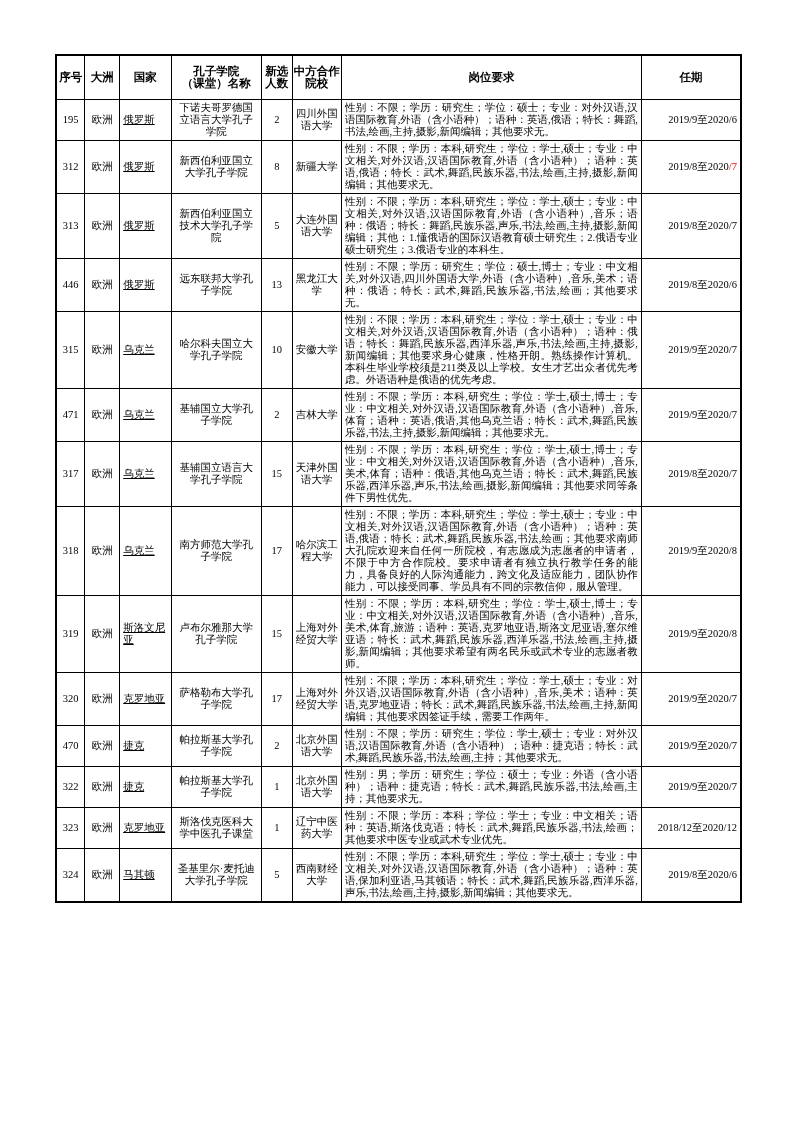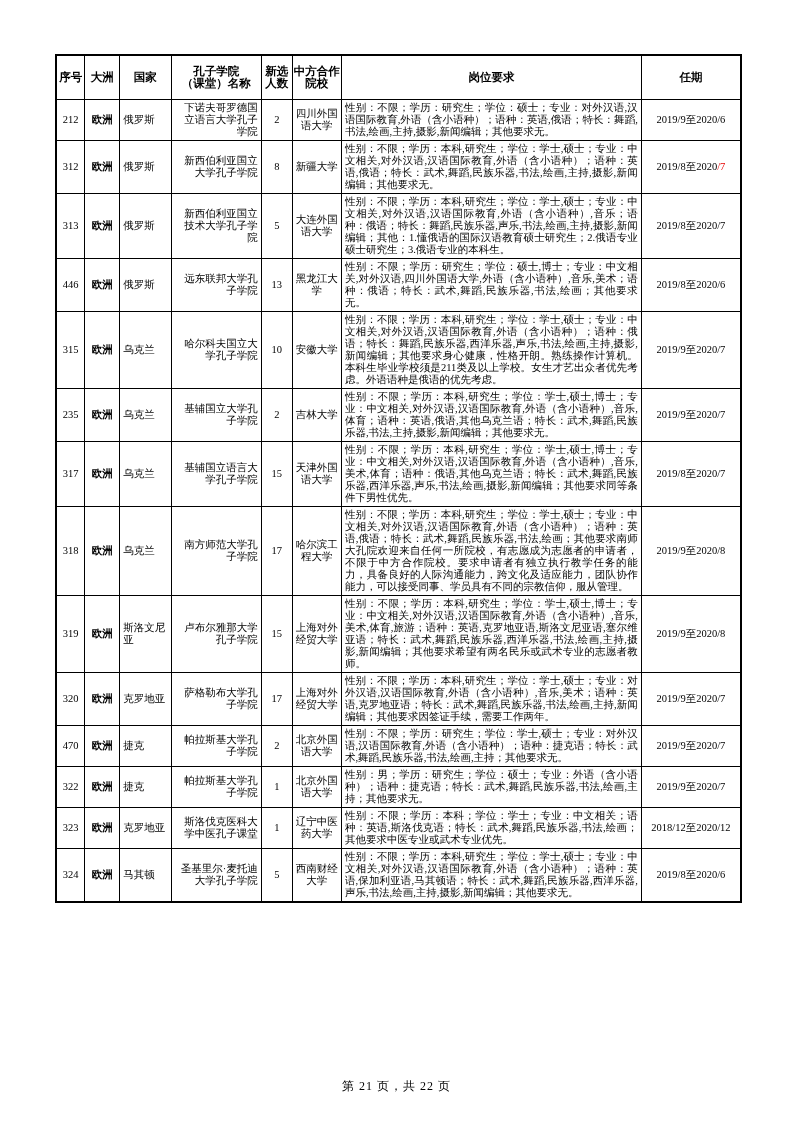--- a/index.html
+++ b/index.html
@@ -29,27 +29,27 @@
   }
   table.positions th {
     font-weight: bold;
     font-size: 11.5px;
     text-align: center;
     white-space: pre-line;
     height: 44px;
     padding: 2px 1px;
   }
   td.c-no      { text-align: center; }
-  td.c-cont    { text-align: center; font-weight: bold; }
-  td.c-country { text-align: left; }
-  td.c-inst    { text-align: right; }
+  td.c-cont    { text-align: center; }
+  td.c-country { text-align: left; text-decoration: underline; }
+  td.c-inst    { text-align: center; }
   td.c-count   { text-align: center; }
   td.c-partner { text-align: center; }
   td.c-req     { text-align: justify; text-justify: inter-ideograph; padding: 2px 4px; }
-  td.c-term    { text-align: center; padding: 2px 4px; }
+  td.c-term    { text-align: right; padding: 2px 4px; }
   .footer {
     position: absolute;
     left: 0; top: 1078px;
     width: 793px;
     text-align: center;
     font-size: 12px;
     letter-spacing: 1px;
   }
 </style>
 </head>
@@ -78,21 +78,21 @@
         <th>新选
 人数</th>
         <th>中方合作
 院校</th>
         <th>岗位要求</th>
         <th>任期</th>
       </tr>
     </thead>
     <tbody id="table-body">
     <tr>
-      <td class="c-no">212</td>
+      <td class="c-no">195</td>
       <td class="c-cont">欧洲</td>
       <td class="c-country">俄罗斯</td>
       <td class="c-inst">下诺夫哥罗德国立语言大学孔子学院</td>
       <td class="c-count">2</td>
       <td class="c-partner">四川外国语大学</td>
       <td class="c-req">性别：不限；学历：研究生；学位：硕士；专业：对外汉语,汉语国际教育,外语（含小语种）；语种：英语,俄语；特长：舞蹈,书法,绘画,主持,摄影,新闻编辑；其他要求无。</td>
       <td class="c-term"><span>2019/9至2020/6</span><span class="red" style="color: rgb(230, 0, 0);"></span></td>
     </tr>
 
     <tr>
@@ -133,21 +133,21 @@
       <td class="c-cont">欧洲</td>
       <td class="c-country">乌克兰</td>
       <td class="c-inst">哈尔科夫国立大学孔子学院</td>
       <td class="c-count">10</td>
       <td class="c-partner">安徽大学</td>
       <td class="c-req">性别：不限；学历：本科,研究生；学位：学士,硕士；专业：中文相关,对外汉语,汉语国际教育,外语（含小语种）；语种：俄语；特长：舞蹈,民族乐器,西洋乐器,声乐,书法,绘画,主持,摄影,新闻编辑；其他要求身心健康，性格开朗。熟练操作计算机。本科生毕业学校须是211类及以上学校。女生才艺出众者优先考虑。外语语种是俄语的优先考虑。</td>
       <td class="c-term"><span>2019/9至2020/7</span><span class="red" style="color: rgb(230, 0, 0);"></span></td>
     </tr>
 
     <tr>
-      <td class="c-no">235</td>
+      <td class="c-no">471</td>
       <td class="c-cont">欧洲</td>
       <td class="c-country">乌克兰</td>
       <td class="c-inst">基辅国立大学孔子学院</td>
       <td class="c-count">2</td>
       <td class="c-partner">吉林大学</td>
       <td class="c-req">性别：不限；学历：本科,研究生；学位：学士,硕士,博士；专业：中文相关,对外汉语,汉语国际教育,外语（含小语种）,音乐,体育；语种：英语,俄语,其他乌克兰语；特长：武术,舞蹈,民族乐器,书法,主持,摄影,新闻编辑；其他要求无。</td>
       <td class="c-term"><span>2019/9至2020/7</span><span class="red" style="color: rgb(230, 0, 0);"></span></td>
     </tr>
 
     <tr>
@@ -233,15 +233,14 @@
       <td class="c-country">马其顿</td>
       <td class="c-inst">圣基里尔·麦托迪大学孔子学院</td>
       <td class="c-count">5</td>
       <td class="c-partner">西南财经大学</td>
       <td class="c-req">性别：不限；学历：本科,研究生；学位：学士,硕士；专业：中文相关,对外汉语,汉语国际教育,外语（含小语种）；语种：英语,保加利亚语,马其顿语；特长：武术,舞蹈,民族乐器,西洋乐器,声乐,书法,绘画,主持,摄影,新闻编辑；其他要求无。</td>
       <td class="c-term"><span>2019/8至2020/6</span><span class="red" style="color: rgb(230, 0, 0);"></span></td>
     </tr>
   </tbody>
   </table>
 
-  <div class="footer">第 21 页，共 22 页</div>
 
 </div>
 
 </body></html>

